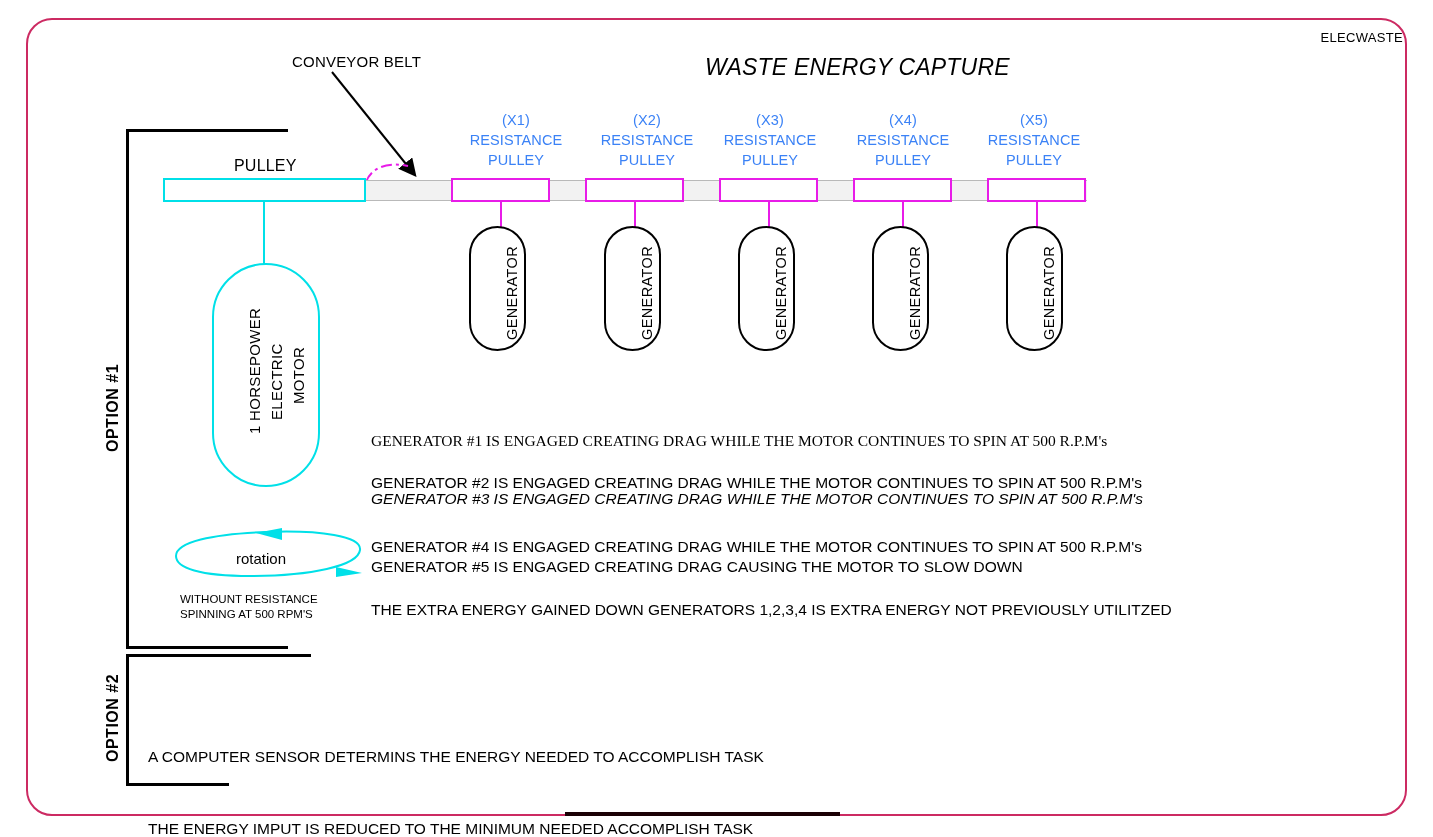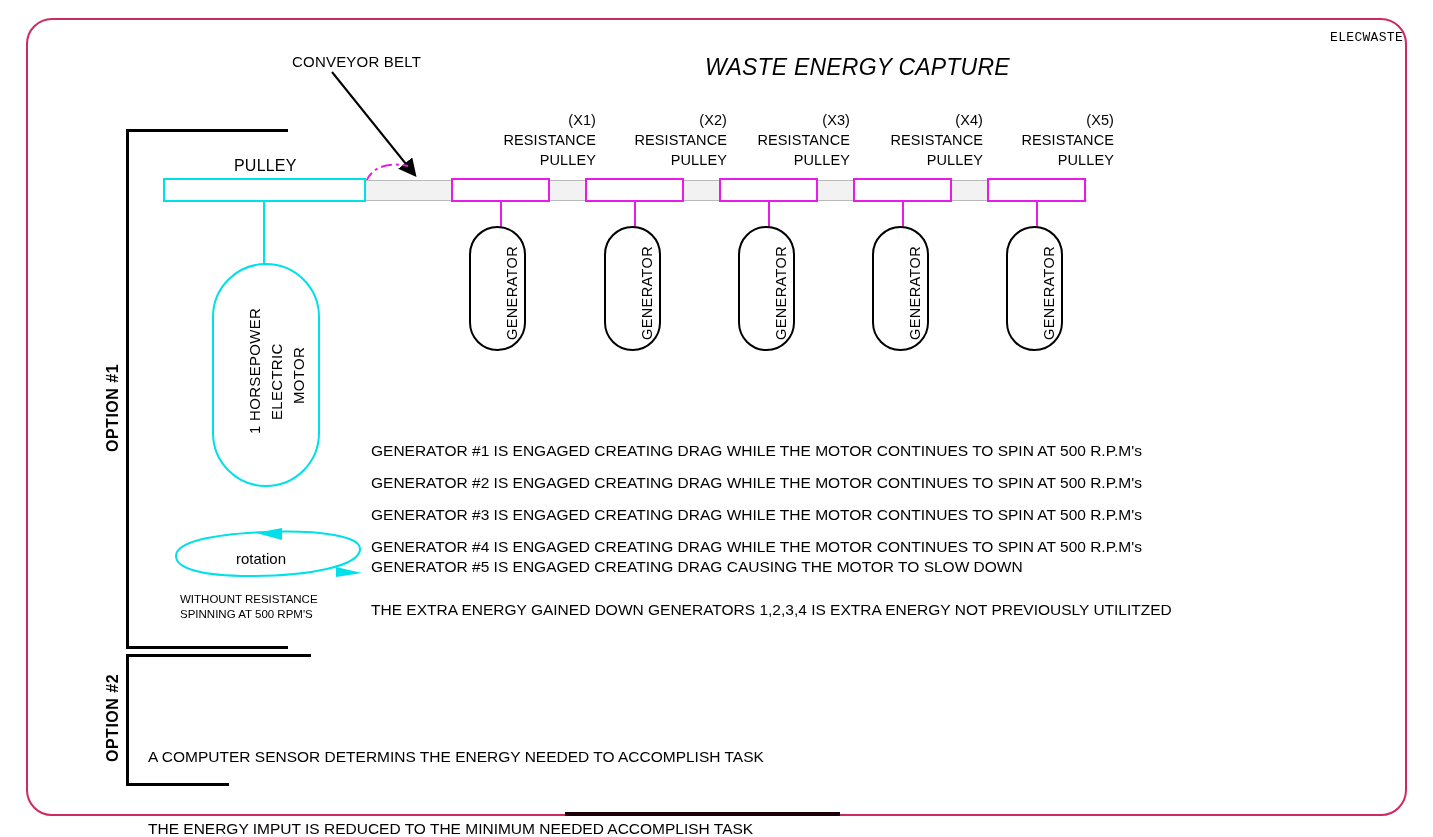--- a/index.html
+++ b/index.html
@@ -27,21 +27,21 @@
     left:565px;top:812px;
     width:275px;height:4px;
     background:#1a0005;
   }
 
   .txt{position:absolute;white-space:pre;color:#000;}
 
   
   #brand{
     right:30px;top:30px;
-    font-size:13px;letter-spacing:.3px;font-family:Liberation Mono, monospace;
+    font-size:13px;letter-spacing:.3px;
   }
   #title{
     left:705px;top:54px;
     font-size:23px;letter-spacing:.2px;font-style:italic;
   }
 
   
   #conveyor-label{
     left:292px;top:53px;
     font-size:15px;letter-spacing:.2px;
@@ -145,22 +145,22 @@
   }
   .rp-stem{
     position:absolute;
     top:202px;
     width:2px;height:25px;
     background:#e81ce8;
   }
   .rp-caption{
     position:absolute;
     width:160px;
-    text-align:right;
-    color:#000000;
+    text-align:center;
+    color:#3b82f6;
     font-size:14.5px;
     line-height:20px;
     letter-spacing:.1px;
   }
   .gen{
     position:absolute;
     top:226px;
     width:57px;height:125px;
     border:2px solid #000;
     border-radius:29px;
@@ -195,23 +195,23 @@
 
   
   #intro{
     left:447px;top:392px;
     font-size:15.5px;line-height:22px;
   }
   .stmt{
     left:371px;
     font-size:15.5px;
   }
-  #s1{top:442px;}
+  #s1{top:432px;font-family:Liberation Serif, serif;}
   #s2{top:474px;}
-  #s3{top:506px;}
+  #s3{top:490px;font-style:italic;}
   #s4{top:538px;}
   #s5{top:558px;}
   #s6{top:601px;}
 
   #opt2-body{
     left:148px;top:697px;
     font-size:15.5px;line-height:24px;
   }
 </style>
 </head>

